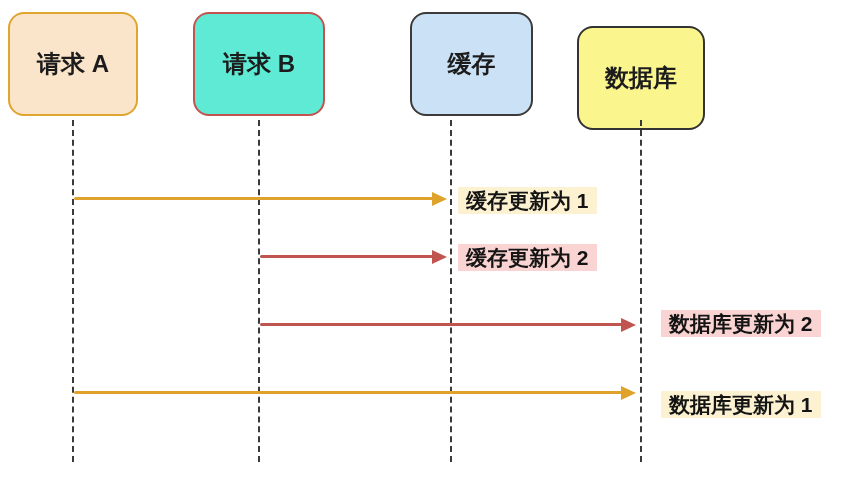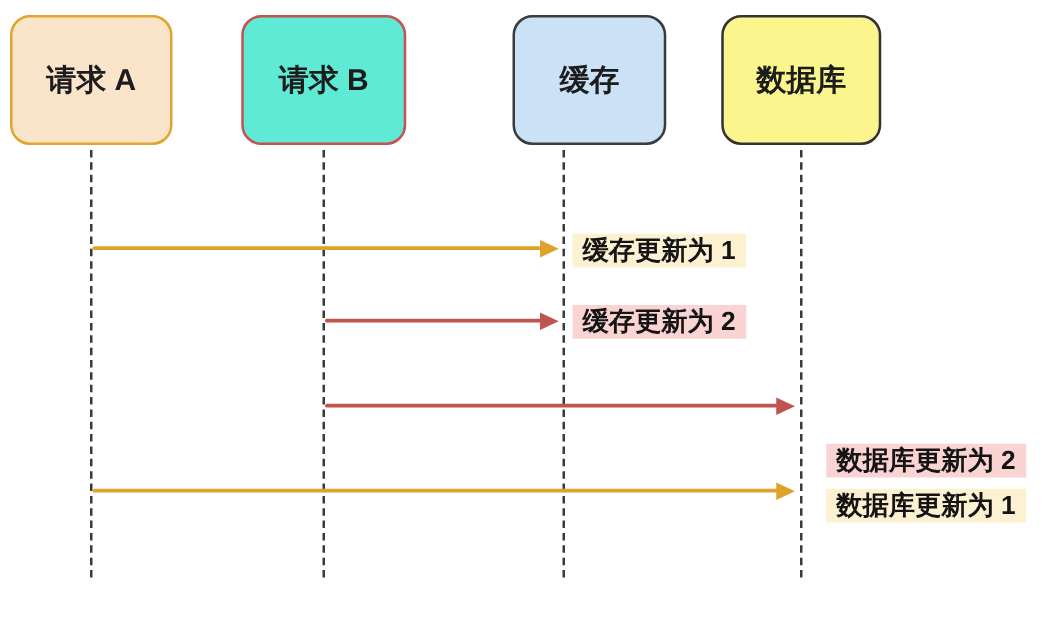--- a/index.html
+++ b/index.html
@@ -76,38 +76,38 @@
     position: absolute;
     font-size: 21px;
     font-weight: 700;
     color: #141414;
     line-height: 23px;
     padding: 2px 8px;
     white-space: nowrap;
   }
   #msg-label-1 { left: 458px; top: 187px; }
   #msg-label-2 { left: 458px; top: 244px; }
-  #msg-label-3 { left: 661px; top: 310px; margin-top: 45px; }
+  #msg-label-3 { left: 661px; top: 310px; }
   #msg-label-4 { left: 661px; top: 379px; }
 </style>
 </head>
 <body>
 
 <div id="canvas">
 
   <div class="actor" id="actor-request-a" style="background: rgb(250, 229, 203); border-color: rgb(224, 165, 46);">
     <span>请求 A</span>
   </div>
   <div class="actor" id="actor-request-b" style="background: #5eead4; border-color: rgb(196, 83, 79);">
     <span>请求 B</span>
   </div>
   <div class="actor" id="actor-cache" style="background: rgb(203, 226, 246); border-color: rgb(59, 59, 59);">
     <span>缓存</span>
   </div>
-  <div class="actor" id="actor-database" style="background: rgb(250, 245, 141); border-color: rgb(51, 51, 51);">
+  <div class="actor" id="actor-database" style="background: rgb(250, 245, 141); border-color: rgb(51, 51, 51); margin-top: 14px;">
     <span>数据库</span>
   </div>
 
   <div class="lifeline" id="lifeline-request-a" style="border-left-color: rgb(58, 58, 58);"></div>
   <div class="lifeline" id="lifeline-request-b" style="border-left-color: rgb(58, 58, 58);"></div>
   <div class="lifeline" id="lifeline-cache" style="border-left-color: rgb(58, 58, 58);"></div>
   <div class="lifeline" id="lifeline-database" style="border-left-color: rgb(58, 58, 58);"></div>
 
   <div class="arrow-shaft" id="arrow-1-shaft" style="background: rgb(223, 163, 43);"></div>
   <div class="arrow-head" id="arrow-1-head" style="border-left-color: rgb(223, 163, 43);"></div>

